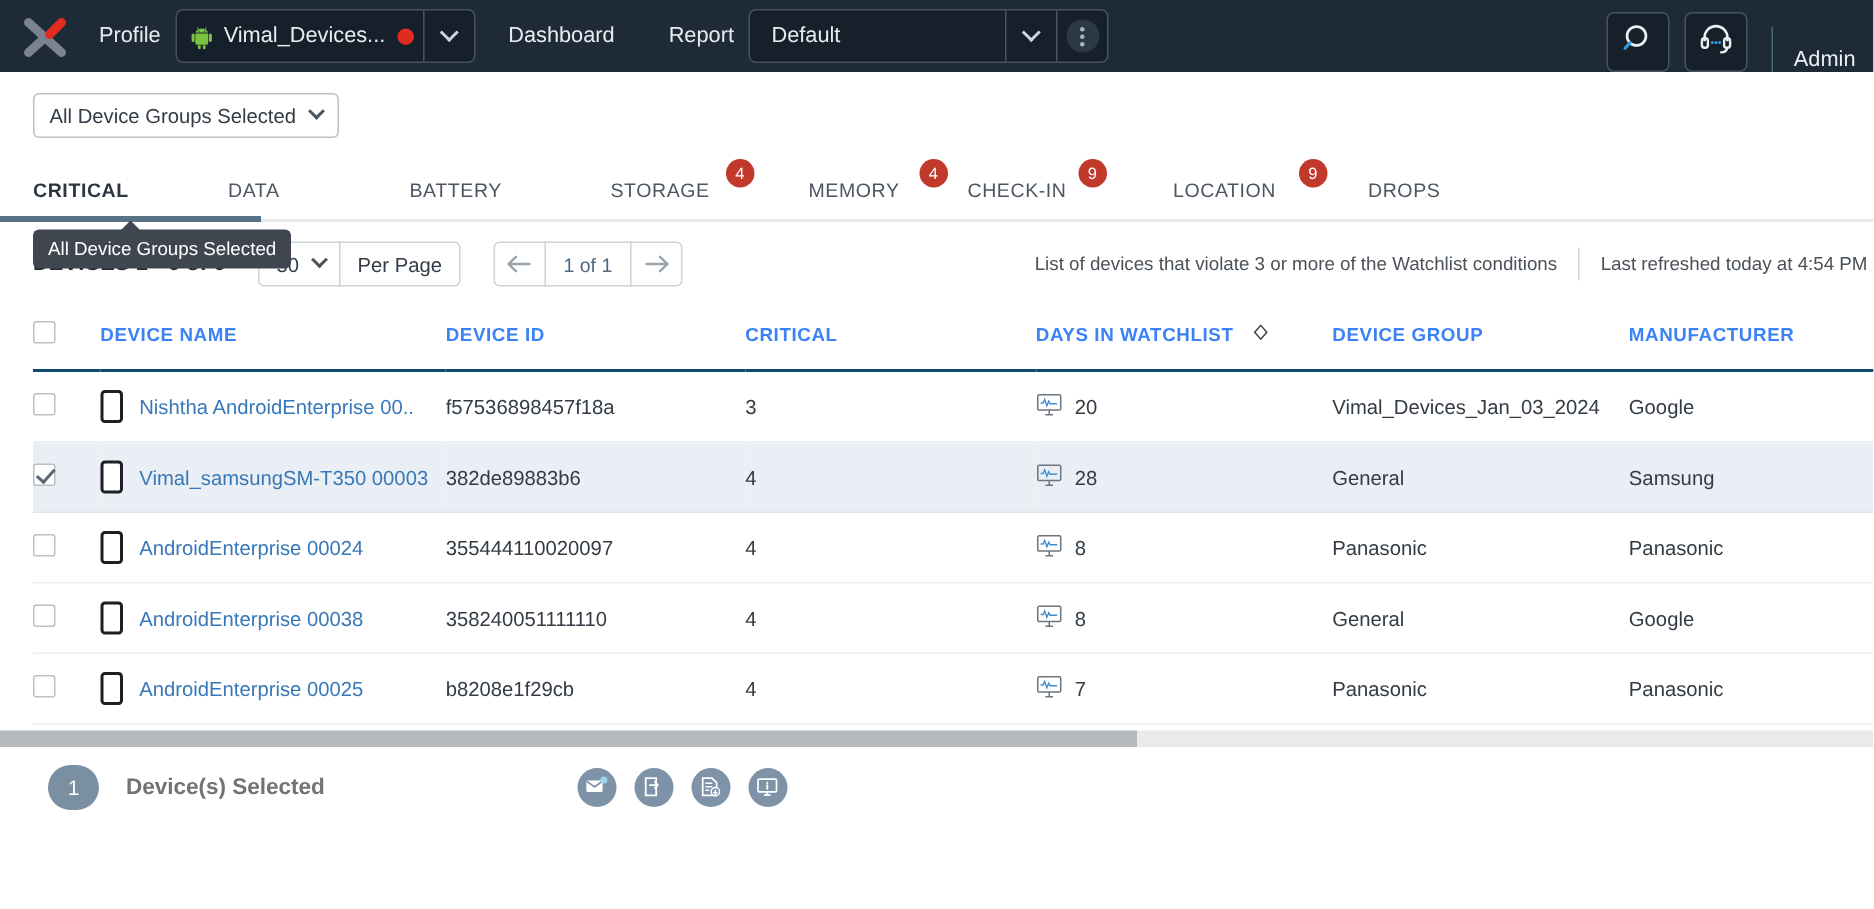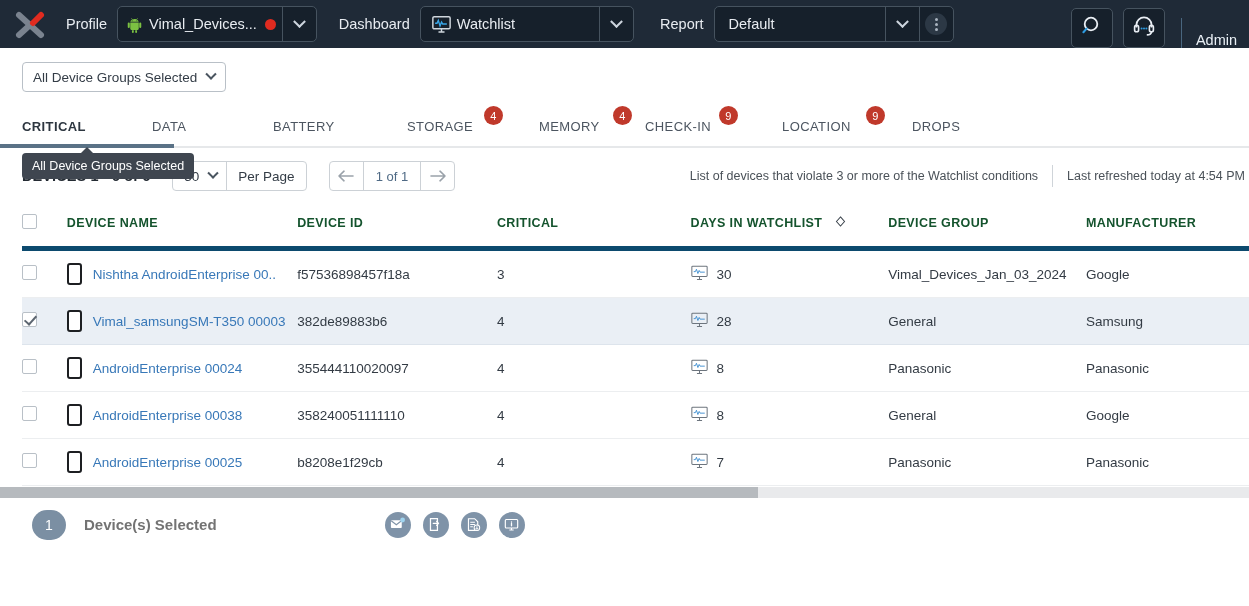--- a/index.html
+++ b/index.html
@@ -259,24 +259,24 @@
   
   .tablewrap {
     padding: 0 0 0 22px;
     position: relative;
   }
   table { border-collapse: collapse; width: 1227px; table-layout: fixed; }
   thead th {
     text-align: left;
     font-size: 12.5px;
     letter-spacing: .4px;
-    color: #14532d;
+    color: #3b82f6;
     font-weight: 700;
     padding: 10px 0 14px 0;
-    border-bottom: 5px solid #0c4a6e;
+    border-bottom: 2px solid #0c4a6e;
     vertical-align: middle;
   }
   tbody td {
     font-size: 13.5px;
     color: #333b44;
     padding: 12px 0;
     border-bottom: 1px solid #eceef0;
     vertical-align: middle;
     height: 44px;
   }
@@ -396,33 +396,20 @@
     </span>
     <span class="sel-txt">Vimal_Devices...</span>
     <span class="red-dot"></span>
     <span class="caret-box">
         <span class="caret"></span>
       </span>
   </div>
 
   <span class="nav-label" style="margin-left:22px">Dashboard</span>
 
-  <div class="nav-select">
-    <span class="watch-ico">
-      <svg width="21" height="19" viewBox="0 0 24 22">
-        <rect x="2" y="2" width="20" height="14" rx="1.6" fill="none" stroke="#cfd6dd" stroke-width="1.7"></rect>
-        <path d="M4.6 9.6h2.2l1.5-3.4 2 6.4 1.8-4.4 1.3 2.2h4.8" fill="none" stroke="#39a7e8" stroke-width="1.6"></path>
-        <path d="M12 16v3.2M8.5 19.6h7" stroke="#cfd6dd" stroke-width="1.7" fill="none"></path>
-      </svg>
-    </span>
-    <span class="sel-txt">Watchlist</span>
-    <span class="caret-box" style="margin-left:78px">
-        <span class="caret"></span>
-      </span>
-  </div>
 
   <span class="nav-label" style="margin-left:26px">Report</span>
 
   <div class="nav-select">
     <span class="sel-txt">Default</span>
     <span class="caret-box" style="margin-left:104px">
         <span class="caret"></span>
       </span>
     <span class="kebab-box">
       <span class="kebab">
@@ -582,21 +569,21 @@
           <td>3</td>
           <td>
             <span class="dayscell">
               <span class="mon-ico">
                 <svg width="17" height="16" viewBox="0 0 20 18">
                   <rect x="1" y="1" width="18" height="12" rx="1" fill="none" stroke="#6d757e" stroke-width="1.2"></rect>
                   <path d="M3.2 7.4h2L6.4 4.6l1.7 5 1.5-3.6 1.1 2h5.5" fill="none" stroke="#3f8fd0" stroke-width="1.1"></path>
                   <path d="M10 13v3M7 16.6h6" stroke="#6d757e" stroke-width="1.2" fill="none"></path>
                 </svg>
               </span>
-              <span>30</span>
+              <span>20</span>
             </span>
           </td>
           <td>Vimal_Devices_Jan_03_2024</td>
           <td>Google</td>
         </tr>
 
         <tr class="sel">
           <td><span class="cbox checked"></span></td>
           <td>
             <span class="namecell">

